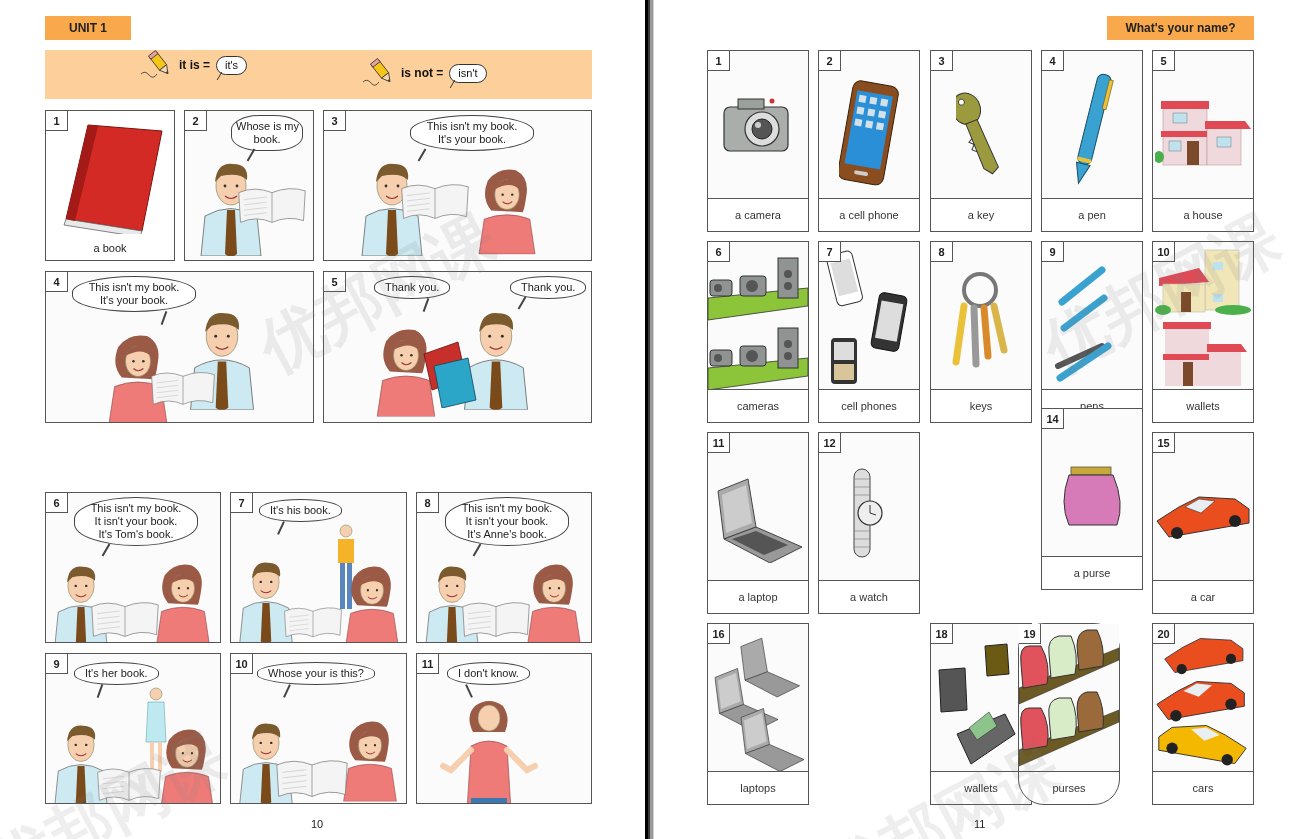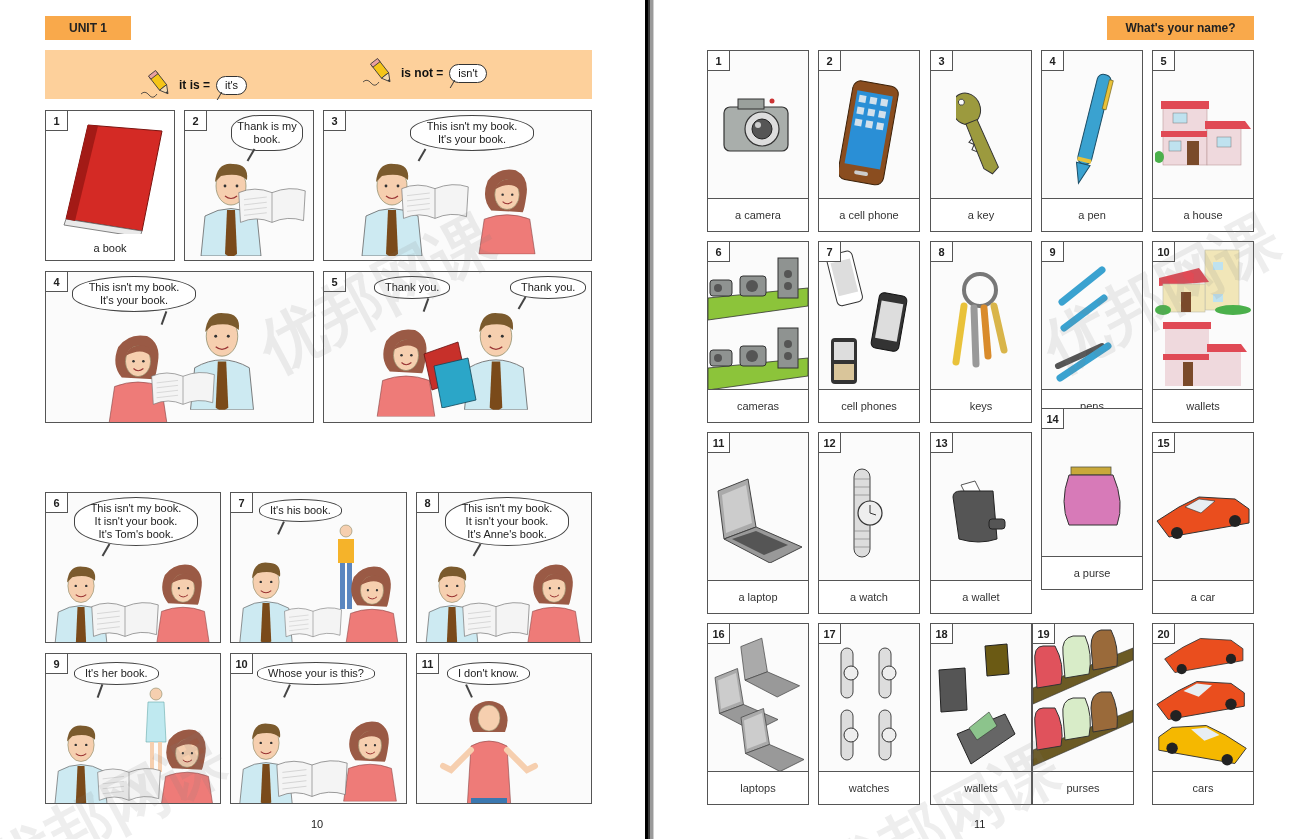--- a/index.html
+++ b/index.html
@@ -90,21 +90,21 @@
   </defs>
 </svg>
 
 <div class="page page-left">
 
   <div class="unit-tag" style="left:45px; top:16px; width:86px; height:24px;">
     <span>UNIT 1</span>
   </div>
 
   <div class="banner" style="top:50px; height:49px;">
-    <div class="eq" style="left:94px; top:20px;justify-content:flex-end;">
+    <div class="eq" style="left:94px; top:0;justify-content:flex-end;">
       <svg class="pencil">
           <use href="#sym-pencil"></use>
         </svg>
       <span>it is =</span>
       <span class="bubble-sm">it's</span>
     </div>
     <div class="eq" style="left:316px; top:8px;">
       <svg class="pencil">
           <use href="#sym-pencil"></use>
         </svg>
@@ -125,21 +125,21 @@
 
   <div class="panel" style="left:184px; top:110px; width:130px; height:151px;">
     <div class="num">2</div>
     <svg width="80" height="120" style="position:absolute; left:6px; top:30px;" viewBox="0 0 80 110">
         <use href="#sym-man"></use>
       </svg>
     <svg width="70" height="46" style="position:absolute; left:52px; top:70px;" viewBox="0 0 80 50">
         <use href="#sym-openbook"></use>
       </svg>
     <div class="speech" style="left:46px; top:4px; width:72px; padding:4px 4px; border-radius:40%;">
-      <div>Thank is my</div>
+      <div>Whose is my</div>
         <div>book.</div>
       <span class="tail" style="left:18px; bottom:-12px; transform:rotate(30deg);"></span>
     </div>
   </div>
 
   <div class="panel" style="left:323px; top:110px; width:269px; height:151px;">
     <div class="num">3</div>
     <svg width="80" height="120" style="position:absolute; left:28px; top:30px;" viewBox="0 0 80 110">
         <use href="#sym-man"></use>
       </svg>
@@ -552,31 +552,20 @@
           </g>
         <circle cx="26" cy="48" r="12" fill="#eee" stroke="#333" stroke-width="1.2"></circle>
         <line x1="26" y1="48" x2="26" y2="40" stroke="#333"></line>
           <line x1="26" y1="48" x2="32" y2="50" stroke="#333"></line>
       </svg>
     </div>
     <div class="num">12</div>
     <div class="cap">a watch</div>
   </div>
 
-  <div class="card" style="left:276px; top:432px;">
-    <div class="pic">
-      <svg width="64" height="70" viewBox="0 0 64 70" style="margin:46px auto 0;">
-        <polygon points="12,6 26,2 32,14 18,18" fill="#fff" stroke="#555"></polygon>
-        <path d="M4 18 Q4 12 12 12 L44 12 L48 60 Q30 66 10 60 Z" fill="#555" stroke="#222"></path>
-        <rect x="40" y="40" width="16" height="10" rx="3" fill="#555" stroke="#222"></rect>
-      </svg>
-    </div>
-    <div class="num">13</div>
-    <div class="cap">a wallet</div>
-  </div>
 
   <div class="card" style="left:387px; top:408px;">
     <div class="pic">
       <svg width="70" height="66" viewBox="0 0 70 66" style="margin:54px auto 0;">
         <rect x="14" y="4" width="40" height="8" fill="#c9a83a" stroke="#554" stroke-width="0.8"></rect>
         <path d="M12 12 L56 12 Q68 40 60 62 L12 62 Q2 40 12 12 Z" fill="#d77ab8" stroke="#333"></path>
       </svg>
     </div>
     <div class="num">14</div>
     <div class="cap">a purse</div>
@@ -611,59 +600,35 @@
             <polygon points="4,18 34,6 42,54 10,66" fill="#aaa" stroke="#444"></polygon>
             <polygon points="8,22 32,12 38,50 12,60" fill="#ccc"></polygon>
             <polygon points="10,66 42,54 88,74 56,90" fill="#999" stroke="#444"></polygon>
           </g>
       </svg>
     </div>
     <div class="num">16</div>
     <div class="cap">laptops</div>
   </div>
 
-  <div class="card" style="left:164px; top:623px;">
-    <div class="pic">
-      <svg width="100" height="148" viewBox="0 0 100 148">
-        <g id="w1">
-            <rect x="22" y="24" width="12" height="50" rx="6" fill="#ddd" stroke="#444"></rect>
-            <circle cx="32" cy="49" r="7" fill="#eee" stroke="#333"></circle>
-          </g>
-        <g transform="translate(38,0)">
-            <rect x="22" y="24" width="12" height="50" rx="6" fill="#ddd" stroke="#444"></rect>
-            <circle cx="32" cy="49" r="7" fill="#eee" stroke="#333"></circle>
-          </g>
-        <g transform="translate(0,62)">
-            <rect x="22" y="24" width="12" height="50" rx="6" fill="#ddd" stroke="#444"></rect>
-            <circle cx="32" cy="49" r="7" fill="#eee" stroke="#333"></circle>
-          </g>
-        <g transform="translate(38,62)">
-            <rect x="22" y="24" width="12" height="50" rx="6" fill="#ddd" stroke="#444"></rect>
-            <circle cx="32" cy="49" r="7" fill="#eee" stroke="#333"></circle>
-          </g>
-      </svg>
-    </div>
-    <div class="num">17</div>
-    <div class="cap">watches</div>
-  </div>
 
   <div class="card" style="left:276px; top:623px;">
     <div class="pic">
       <svg width="100" height="148" viewBox="0 0 100 148">
         <path d="M54 22 L76 20 L78 50 L56 52 Z" fill="#6b5a14" stroke="#222"></path>
         <path d="M8 46 L34 44 L36 86 L10 88 Z" fill="#555" stroke="#222"></path>
         <path d="M26 110 L74 90 L84 110 L40 140 Z" fill="#666" stroke="#222"></path>
         <polygon points="38,104 58,88 66,102 46,116" fill="#8cc48c" stroke="#333" stroke-width="0.6"></polygon>
       </svg>
     </div>
     <div class="num">18</div>
     <div class="cap">wallets</div>
   </div>
 
-  <div class="card" style="left:378px; top:623px;">
+  <div class="card" style="left:364px; top:623px;border-radius:26px;">
     <div class="pic">
       <svg width="100" height="148" viewBox="0 0 100 148">
         <polygon points="0,64 100,24 100,36 0,80" fill="#6b5a24" stroke="#333" stroke-width="0.6"></polygon>
         <path d="M2 40 Q0 22 10 22 L22 22 Q32 40 28 60 L4 64 Z" fill="#e0525c" stroke="#333"></path>
         <path d="M30 30 Q28 14 40 12 L52 12 Q60 30 56 50 L32 54 Z" fill="#d8ecc8" stroke="#333"></path>
         <path d="M58 22 Q58 8 68 6 L78 6 Q86 22 84 42 L60 46 Z" fill="#9a6a3a" stroke="#333"></path>
         <g transform="translate(0,62)">
           <polygon points="0,64 100,24 100,36 0,80" fill="#6b5a24" stroke="#333" stroke-width="0.6"></polygon>
           <path d="M2 40 Q0 22 10 22 L22 22 Q32 40 28 60 L4 64 Z" fill="#e0525c" stroke="#333"></path>
           <path d="M30 30 Q28 14 40 12 L52 12 Q60 30 56 50 L32 54 Z" fill="#d8ecc8" stroke="#333"></path>

